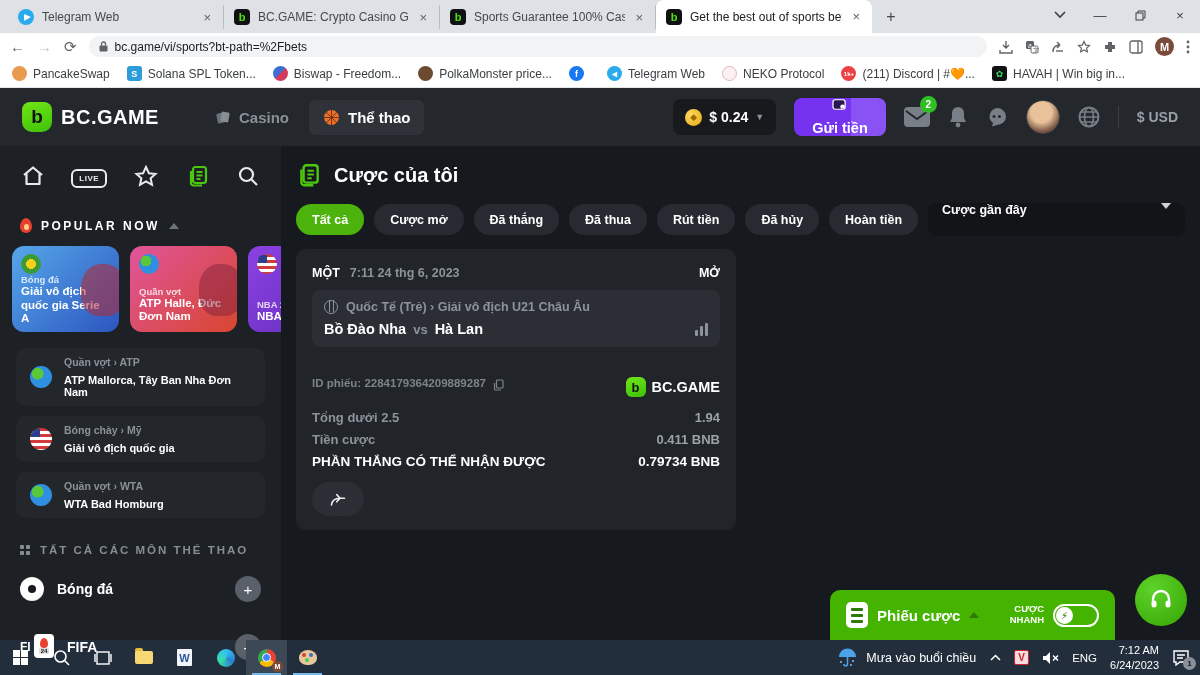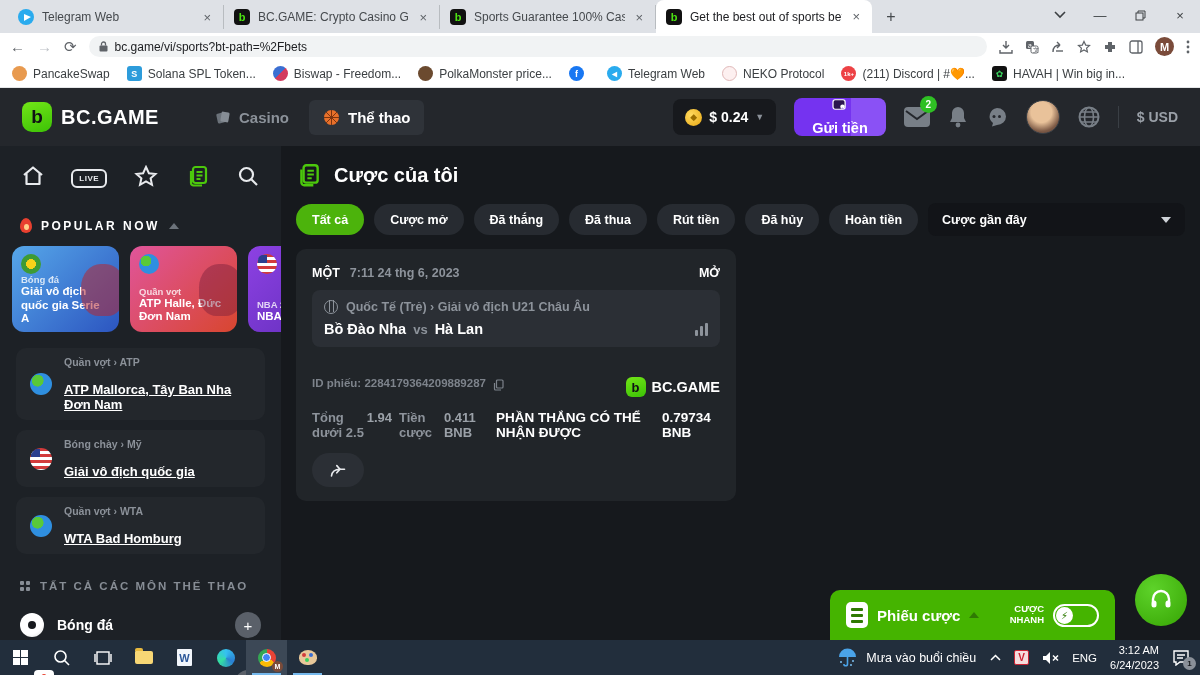--- a/index.html
+++ b/index.html
@@ -85,21 +85,21 @@
   .flagc { width:20px; height:20px; border-radius:50%; flex:none; }
   .flag-br { background:radial-gradient(circle,#f7d21a 0 34%,#3d9b35 36%); }
   .flag-gl { background:radial-gradient(circle at 35% 35%,#59c939 0 28%,#2f8fe0 30%); }
   .flag-us { background:repeating-linear-gradient(#d23b3b 0 3px,#fff 3px 6px); position:relative;}
   .flag-us::after{ content:""; position:absolute; left:1px; top:1px; width:9px; height:8px; background:#2b3f8f; border-radius:5px 0 0 0;}
   .mascot { position:absolute; right:-6px; top:18px; width:44px; height:52px; background:rgba(180,40,50,.55); border-radius:45% 45% 40% 40%; }
   .events { margin:16px 16px 0; display:flex; flex-direction:column; gap:10px; }
   .event { background:#23272c; border-radius:10px; padding:8px 14px; display:flex; align-items:center; gap:12px; min-height:46px;}
   .event .ic { width:22px; height:22px; border-radius:50%; flex:none; }
   .event .cat { font-size:10.5px; color:#8b9199; font-weight:600; }
-  .event .ttl { font-size:13px; color:#fff; font-weight:700; margin-top:14px;text-decoration:underline; }
+  .event .ttl { font-size:11px; color:#fff; font-weight:700; margin-top:6px; }
   .allsports { display:flex; align-items:center; gap:10px; padding:0 20px; margin-top:26px; }
   .gridic { display:grid; grid-template-columns:4px 4px; gap:2px; }
   .gridic i { width:4px; height:4px; background:#878d95; border-radius:1px; }
   .allsports .t { color:#878d95; font-size:11.5px; font-weight:800; letter-spacing:2px; }
   .sport { display:flex; align-items:center; gap:13px; padding:0 20px; height:50px; margin-top:8px; }
   .sport .lbl { color:#fff; font-size:14px; font-weight:700; flex:1; }
   .plus { width:26px; height:26px; border-radius:50%; background:#5a6069; color:#fff; font-size:15px; display:flex; align-items:center; justify-content:center; }
   .ball { width:24px; height:24px; border-radius:50%; background:radial-gradient(circle at 40% 35%,#fff 0 60%,#d8d8d8); position:relative; }
   .ball::after { content:""; position:absolute; left:8px; top:8px; width:8px; height:8px; background:#17191d; border-radius:50%; }
   .fifaic { position:relative; width:34px; height:26px; }
@@ -108,21 +108,21 @@
   .fifaic .fl { width:8px; height:10px; background:#e8402f; border-radius:50% 50% 50% 50%/60% 60% 40% 40%;}
   .fifaic .n { font-size:6px; font-weight:800; color:#111; background:#ddd; padding:0 2px; border-radius:1px;}
 
   
   .pagetitle { display:flex; align-items:center; gap:12px; }
   .pagetitle .t { color:#fff; font-size:20px; font-weight:800; }
   .filterrow { display:flex; align-items:center; gap:10px; margin-top:15px; }
   .pill { height:31px; border-radius:16px; background:#272b31; color:#fff; font-size:12.5px; font-weight:700;
     display:flex; align-items:center; padding:0 16px; white-space:nowrap; }
   .pill.active { background:#4cb30c; }
-  .sortdd { margin-left:auto; width:257px; height:33px; background:#121418; border-radius:8px; display:flex; align-items:center; padding:0 14px; }
+  .sortdd { margin-left:auto; width:257px; height:33px; background:#121418; border-radius:8px; display:flex; align-items:flex-start; padding:0 14px; }
   .sortdd .v { color:#fff; font-size:12.5px; font-weight:700; flex:1; }
   .tri-dn { width:0;height:0;border-left:5px solid transparent;border-right:5px solid transparent;border-top:6px solid #cfd3d8;}
 
   .betcard { width:440px; background:#212529; border-radius:10px; margin-top:13px; padding:9px 16px 14px; }
   .bc-head { display:flex; align-items:center; height:30px; }
   .bc-head .typ { color:#fff; font-weight:800; font-size:12.5px; margin-right:10px; }
   .bc-head .dt { color:#8d939b; font-size:12.5px; font-weight:600; }
   .bc-head .st { margin-left:auto; color:#fff; font-weight:800; font-size:12.5px; }
   .bc-match { background:#2b2f35; border-radius:8px; padding:10px 12px; margin-top:2px; }
   .bc-league { display:flex; align-items:center; gap:8px; color:#8d939b; font-size:12.5px; font-weight:600; }
@@ -133,21 +133,21 @@
   .bc-teams .vs { color:#8d939b; font-size:13px; font-weight:600; margin:0 7px; }
   .bars { margin-left:auto; display:flex; align-items:flex-end; gap:2px; }
   .bars i { width:3px; background:#8d939b; border-radius:1px; }
   .bc-idrow { display:flex; align-items:flex-start; margin-top:30px; }
   .bc-id { color:#7d838b; font-size:11.5px; font-weight:700; }
   .copy { margin-left:7px; }
   .bc-brand { margin-left:auto; display:flex; align-items:center; gap:6px; }
   .bc-brand .sq { width:20px; height:20px; background:linear-gradient(160deg,#72e517,#3cc206); border-radius:6px;
     color:#101214; font-weight:800; font-size:13px; display:flex; align-items:center; justify-content:center;}
   .bc-brand .nm { color:#fff; font-weight:800; font-size:14.5px; }
-  .bc-rows { margin-top:13px; display:flex; flex-direction:row; gap:7px; }
+  .bc-rows { margin-top:13px; display:flex; flex-direction:column; gap:7px; }
   .brow { display:flex; font-size:13px; }
   .brow .l { color:#8d939b; font-weight:600; }
   .brow .v { margin-left:auto; color:#9ba1a8; font-weight:600; }
   .brow.big .l, .brow.big .v { color:#fff; font-weight:800; font-size:13.5px; }
   .bc-actions { display:flex; gap:14px; margin-top:13px; align-items:center; }
   .cashout { flex:1; height:34px; border-radius:18px; background:#45b206; color:#fff; font-weight:800; font-size:13px;
     display:flex; align-items:center; justify-content:center; letter-spacing:.3px; }
   .sharebtn { width:52px; height:34px; border-radius:18px; background:#2b2f35; display:flex; align-items:center; justify-content:center; }
 
   
@@ -670,21 +670,21 @@
       <svg width="11" height="7" viewBox="0 0 11 7">
           <polyline points="1,6 5.5,1.5 10,6" fill="none" stroke="#fff" stroke-width="1.5"></polyline>
         </svg>
       <span class="vic">V</span>
       <svg width="17" height="14" viewBox="0 0 17 14">
           <path d="M1 5 h3 l4-4 v12 l-4-4 H1z" fill="#fff"></path>
           <path d="M11 4.5 l5 5 M16 4.5 l-5 5" stroke="#fff" stroke-width="1.5"></path>
         </svg>
       <span>ENG</span>
       <span class="clock">
-        <div>3:12 AM</div>
+        <div>7:12 AM</div>
         <div>6/24/2023</div>
       </span>
       <span class="notif">
         <svg width="18" height="17" viewBox="0 0 18 17">
             <path d="M2 2 h14 v11 h-8 l-4 3 v-3 H2z" fill="none" stroke="#fff" stroke-width="1.4"></path>
             <path d="M5 6 h8 M5 9 h6" stroke="#fff" stroke-width="1.3"></path>
           </svg>
         <span class="nbadge">1</span>
       </span>
     </div>

